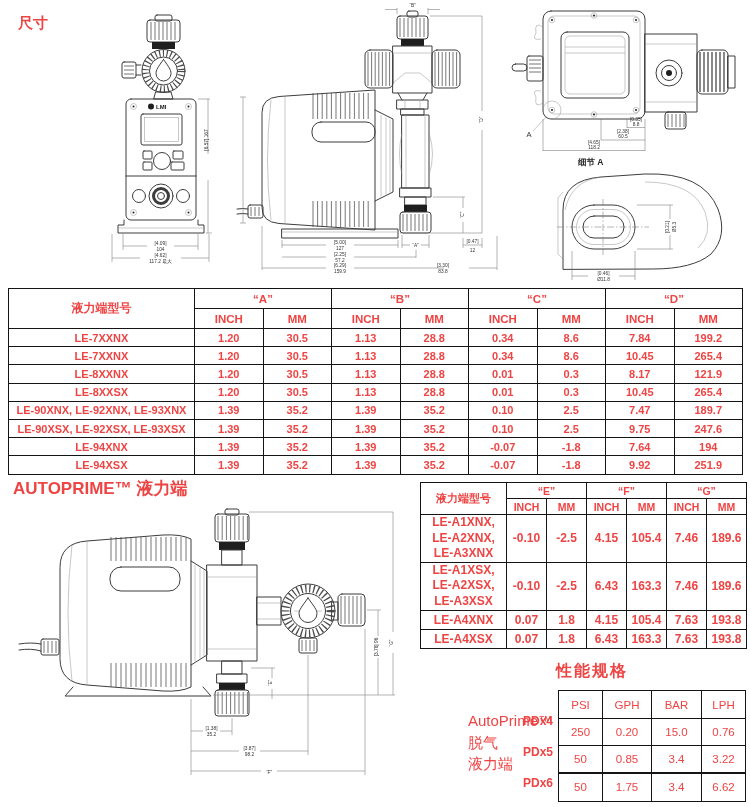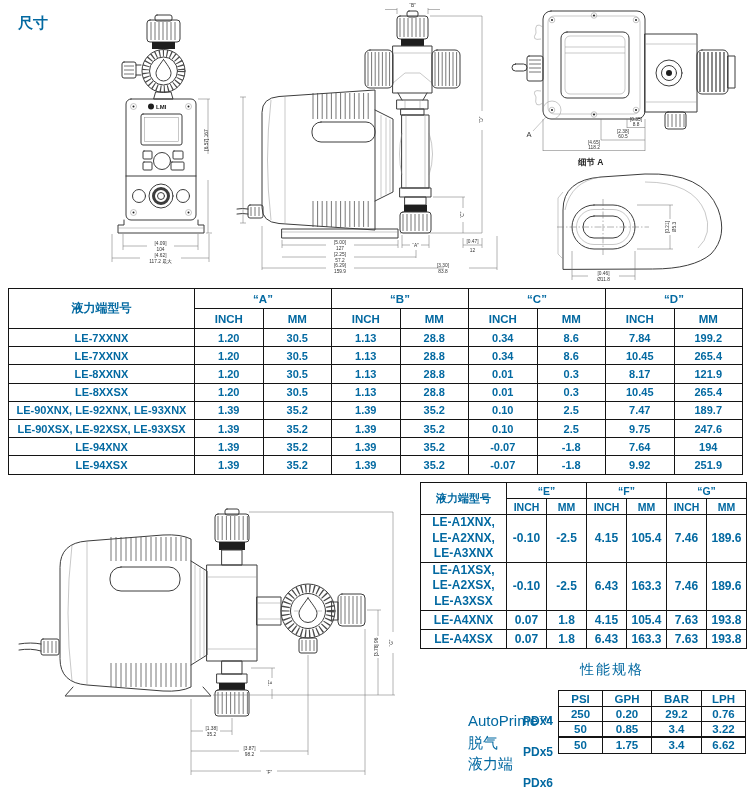--- a/index.html
+++ b/index.html
@@ -1,38 +1,38 @@
 <!DOCTYPE html>
 <html><head>
 <meta charset="utf-8">
 <style>
   html,body{margin:0;padding:0;background:#fff}
   .page{position:relative;width:750px;height:807px;background:#fff;overflow:hidden;
-        font-family:"Liberation Sans",sans-serif;color:#0369a1}
+        font-family:"Liberation Sans",sans-serif;color:#ef4444}
   .h-size{position:absolute;left:18px;top:14px;font-size:15px;font-weight:bold}
   .h-auto{position:absolute;left:13px;top:477px;font-size:17px;font-weight:bold}
-  .h-perf{position:absolute;left:580px;top:661px;font-size:14px;font-weight:normal;letter-spacing:2px}
+  .h-perf{position:absolute;left:556px;top:661px;font-size:16px;font-weight:bold;letter-spacing:2px}
   .ap-label{position:absolute;left:468px;font-size:15px;font-weight:normal}
   .pdx{position:absolute;left:505px;width:48px;text-align:right;font-size:12px;font-weight:bold}
   table{border-collapse:collapse;position:absolute;table-layout:fixed;background:#fff}
   .t1{left:8px;top:288px;width:734px}
   .t1 th,.t1 td{border:1.6px solid #141414;text-align:center;vertical-align:middle;font-weight:bold;padding:0}
   .t1 thead th{height:19px;font-size:11.5px}
   .t1 tbody td{height:17.2px;font-size:11px}
   .t1 .model-h{font-size:12px}
   .t2{left:420px;top:482px;width:326px}
   .t2 th,.t2 td{border:1.5px solid #141414;text-align:center;vertical-align:middle;font-weight:bold;padding:0;font-size:10.5px}
   .t2 thead th{height:15px}
   .t2 .model-h{font-size:11px}
   .t2 tbody td{font-size:12px}
   .t2 .tall td{height:45px}
   .t2 .short td{height:18px}
   .t2 .pre{white-space:pre-line;line-height:1.3}
   .t3{left:558px;top:690px;width:187px}
-  .t3 th,.t3 td{border:1.4px solid #141414;text-align:center;font-weight:bold;padding:0;font-size:11.5px}
+  .t3 th,.t3 td{border:1.4px solid #141414;text-align:center;font-weight:normal;padding:6px;font-size:11.5px}
   .t3 thead th{height:15px}
   .t3 tbody td{height:14.2px}
   .t3 .gsep td{border-top-width:2.4px}
   svg{position:absolute;overflow:visible}
   .ln{stroke:#3d3d3d;fill:none;stroke-width:1;stroke-linejoin:round;stroke-linecap:round}
   .rib{stroke:#4a4a4a;fill:none;stroke-width:0.75}
   .ring{stroke:#4a4a4a;fill:none}
   .thin{stroke:#909090;fill:none;stroke-width:0.5}
   .dark{fill:#1e1e1e;stroke:none}
   .dim{stroke:#787878;fill:none;stroke-width:0.55}
@@ -360,20 +360,21 @@
         <td>1.39</td>
           <td>35.2</td>
         <td>-0.07</td>
           <td>-1.8</td>
         <td>9.92</td>
           <td>251.9</td>
       </tr>
     </tbody>
   </table>
 
+  <div class="h-auto">AUTOPRIME™ 液力端</div>
 
   <svg style="left:15px;top:503px" width="410" height="300" viewBox="0 0 410 300">
     <g>
       <path class="ln" d="M45,64 Q45,40 72,38 L148,32 Q166,31 176,36 L176,184 Q166,189 148,188 L72,182 Q45,180 45,156 Z"></path>
       <path class="thin" d="M72,38 V182 M57,42 Q49,110 57,178"></path>
       <rect class="ln" x="95" y="64" width="70" height="24" rx="11"></rect>
       <path class="rib" d="M96,34 v24 m5,-24 v24 m5,-24 v24 m5,-24 v24 m5,-24 v24 m5,-24 v24 m5,-24 v24 m5,-24 v24 m5,-24 v24 m5,-24 v24 m5,-24 v24 m5,-24 v24 m5,-24 v24 m5,-24 v24 m5,-24 v24 m5,-24 v24"></path>
       <path class="rib" d="M96,160 v24 m5,-24 v24 m5,-24 v24 m5,-24 v24 m5,-24 v24 m5,-24 v24 m5,-24 v24 m5,-24 v24 m5,-24 v24 m5,-24 v24 m5,-24 v24 m5,-24 v24 m5,-24 v24 m5,-24 v24 m5,-24 v24 m5,-24 v24"></path>
       <rect class="ln" x="26" y="136" width="18" height="16" rx="2"></rect>
       <path class="rib" d="M29,138 v12 m4,-12 v12 m4,-12 v12 m4,-12 v12"></path>
@@ -514,21 +515,21 @@
         <th>PSI</th>
         <th>GPH</th>
         <th>BAR</th>
         <th>LPH</th>
       </tr>
     </thead>
     <tbody>
       <tr>
         <td>250</td>
           <td>0.20</td>
-        <td>29.2</td>
+        <td>15.0</td>
           <td>0.76</td>
       </tr>
       <tr>
         <td>50</td>
           <td>0.85</td>
         <td>3.4</td>
           <td>3.22</td>
       </tr>
       <tr class="gsep">
         <td>50</td>

